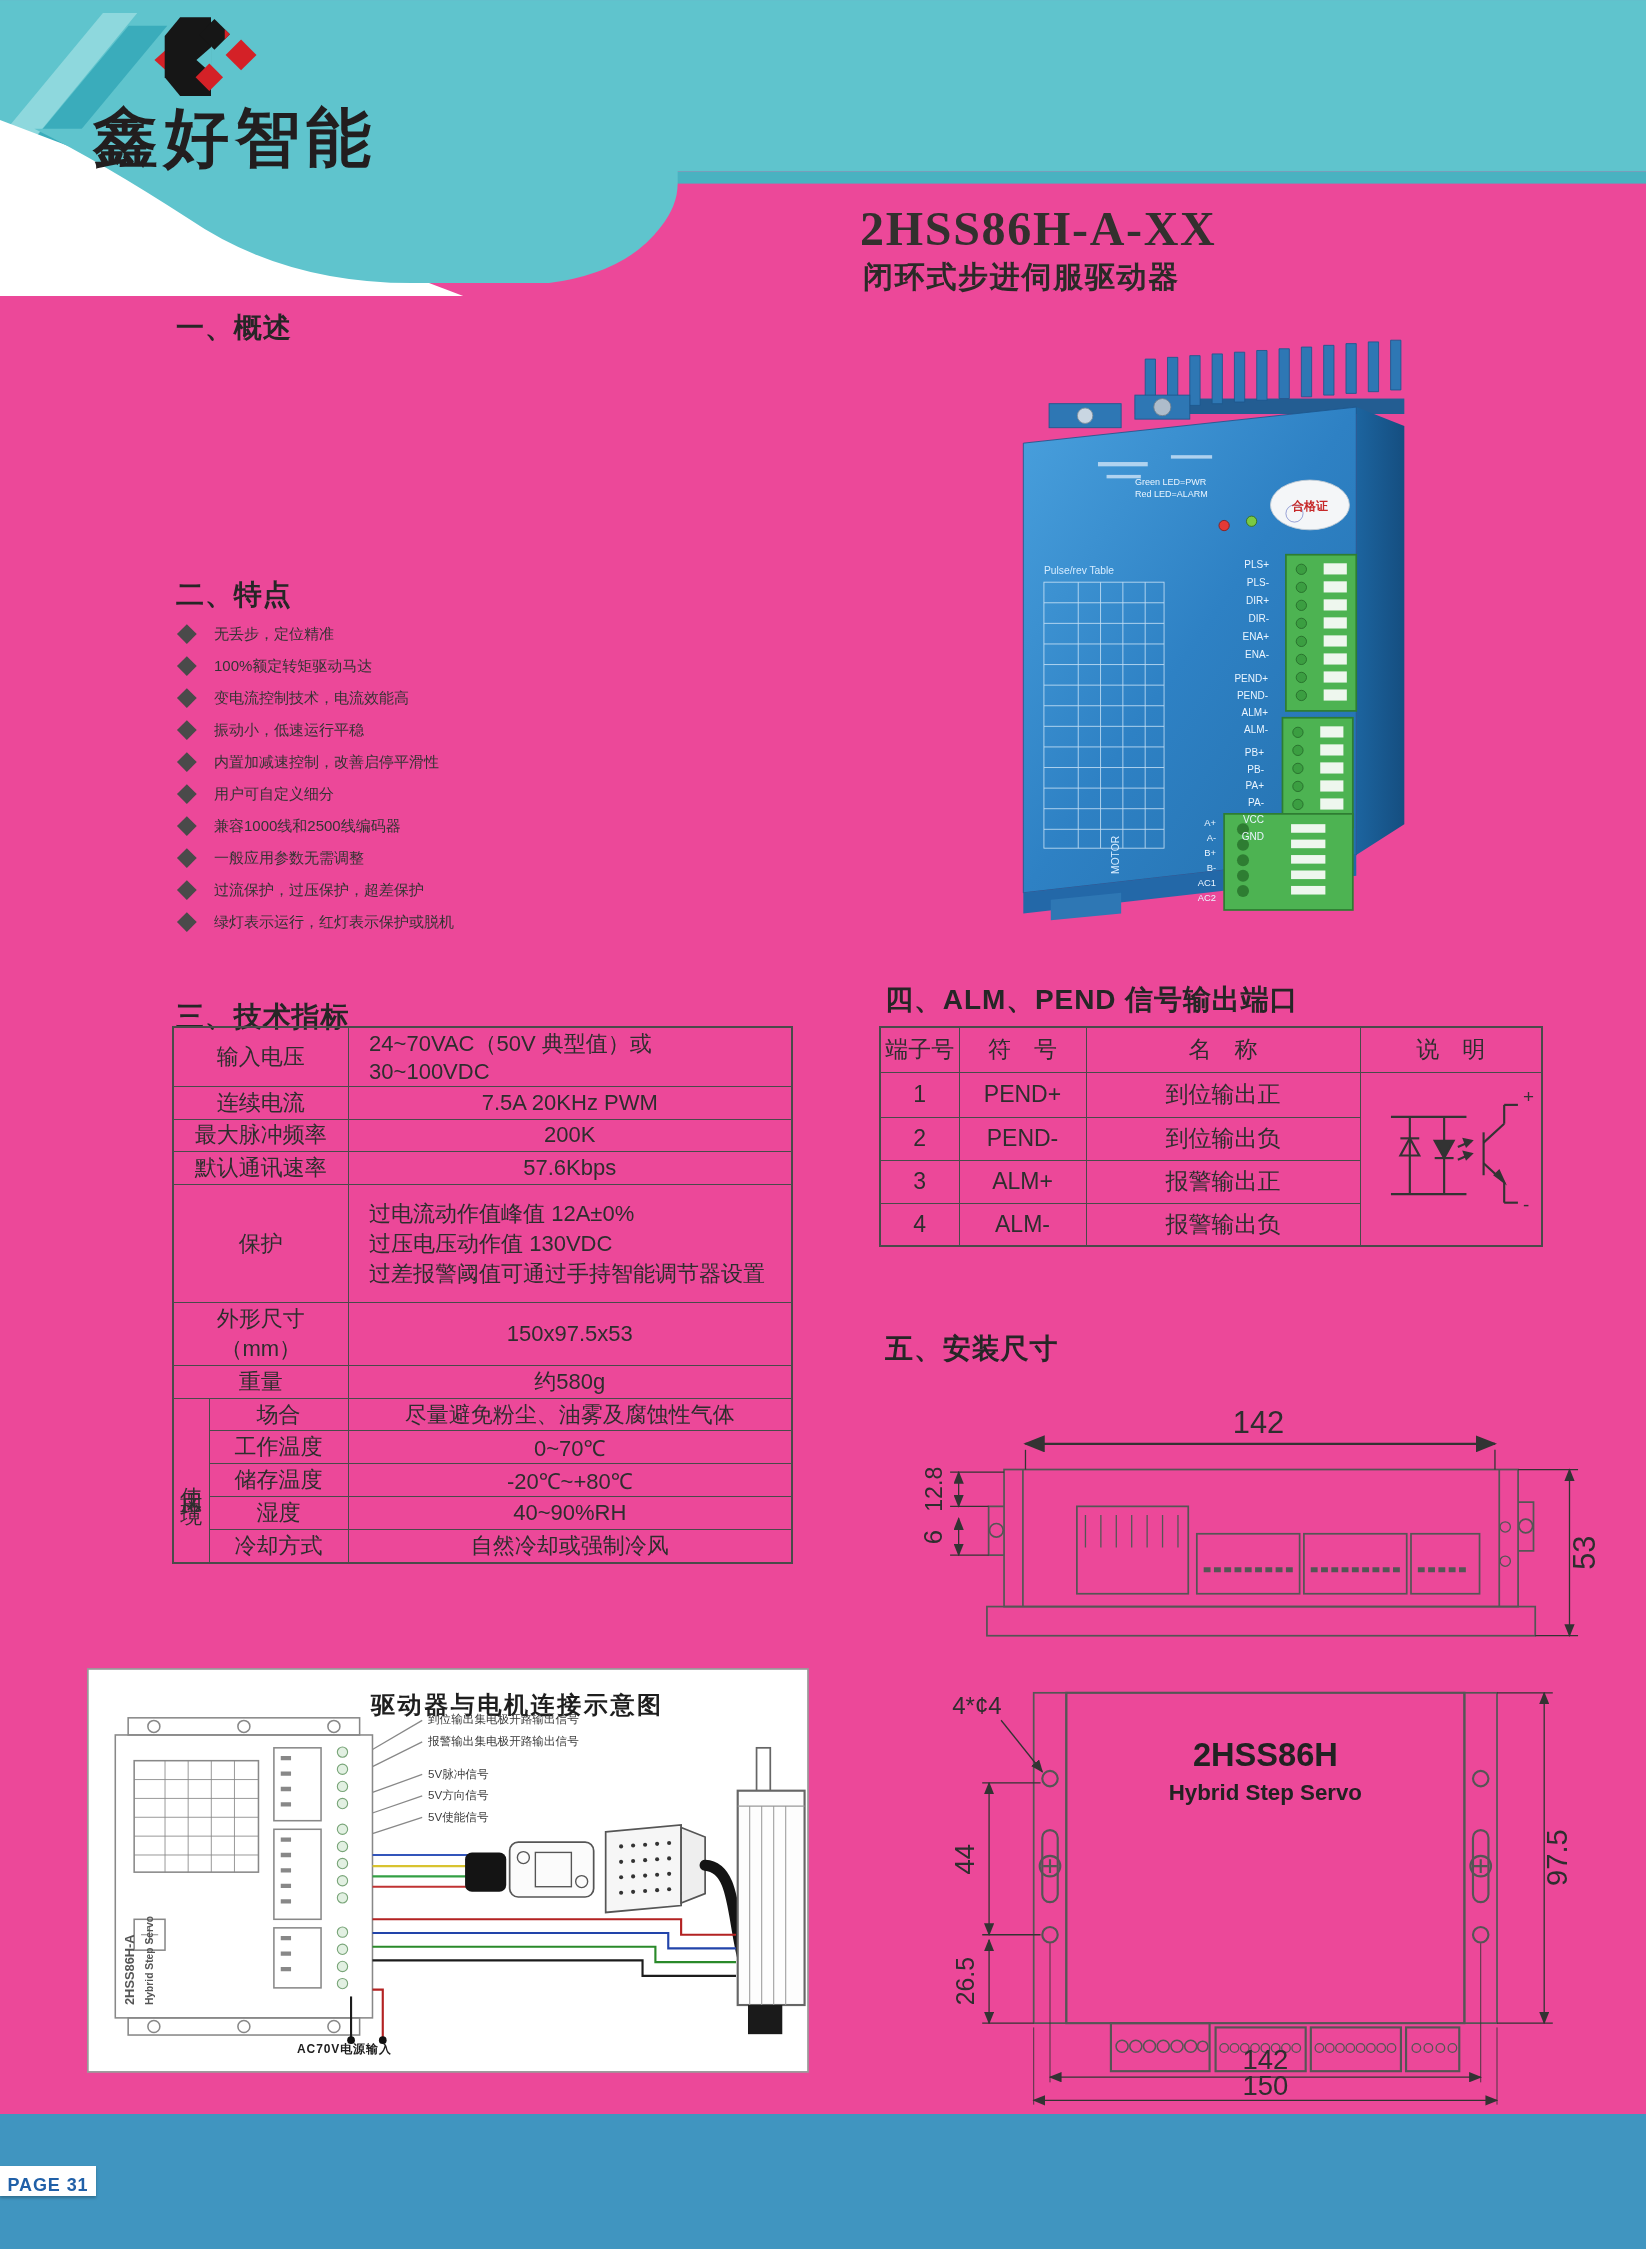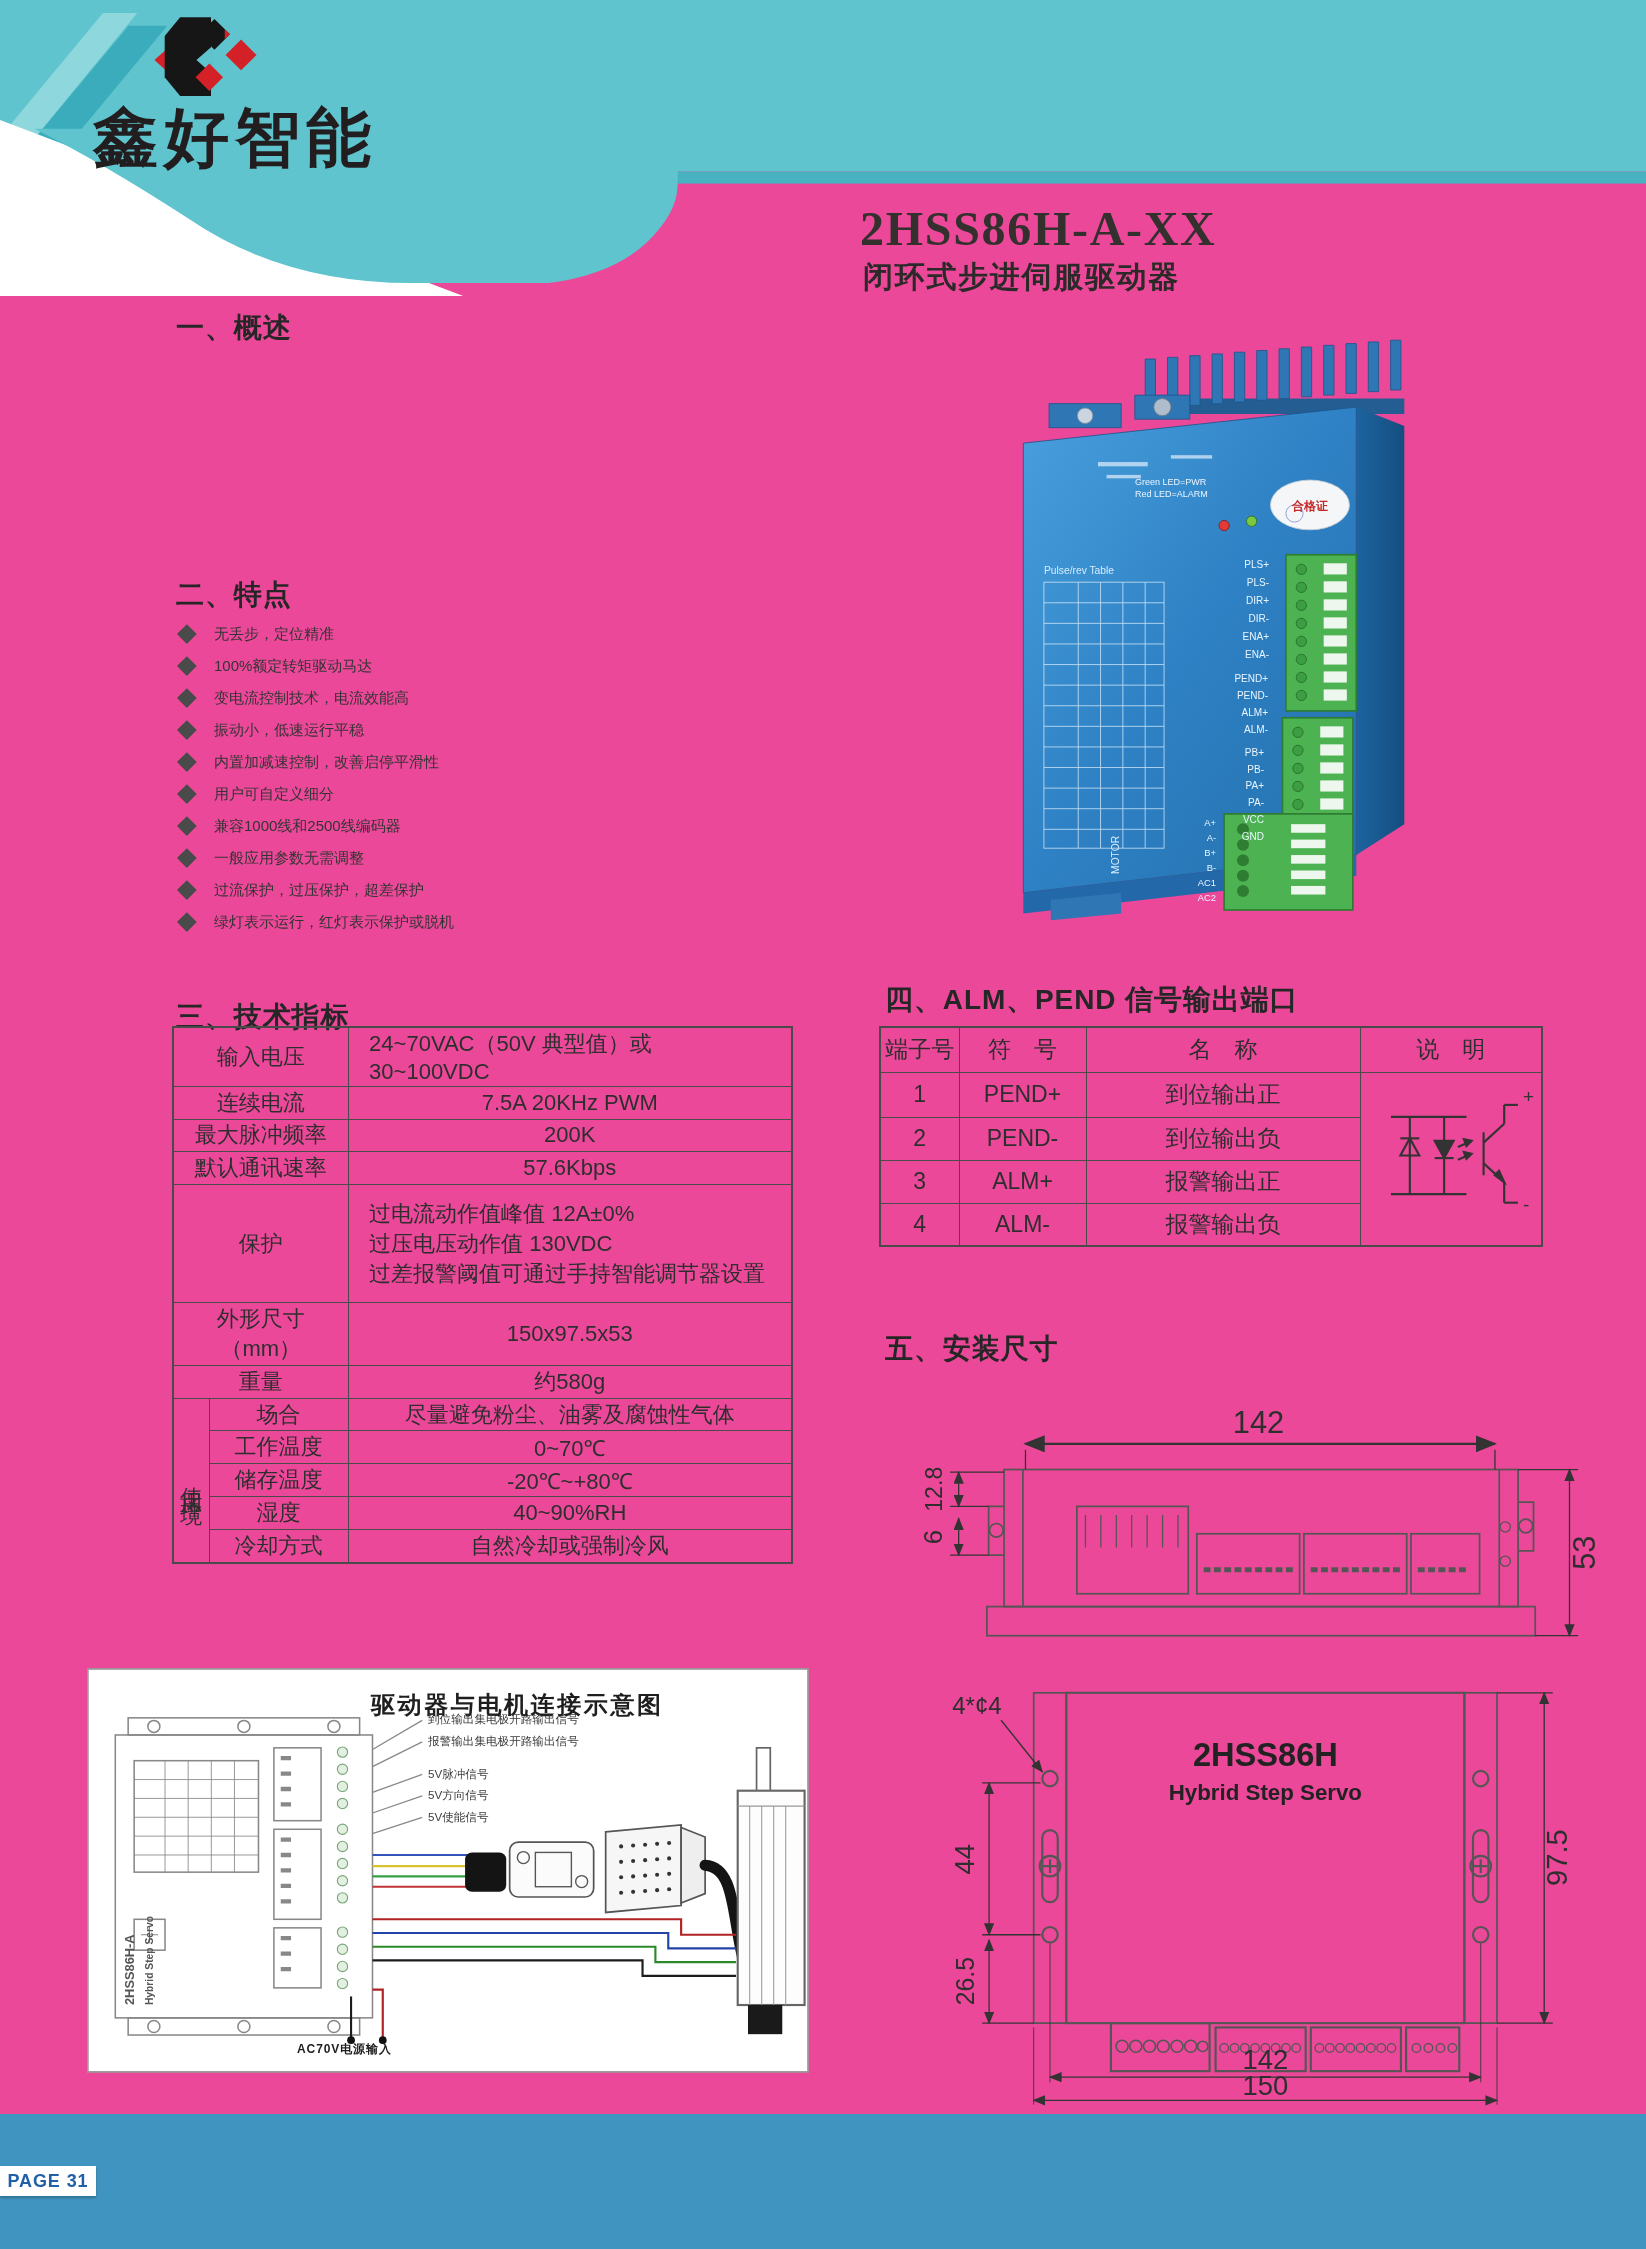--- a/index.html
+++ b/index.html
@@ -45,21 +45,21 @@
   .power-label{position:absolute;left:216px;top:379px;font-size:12px;font-weight:bold;color:#1e1e1e;letter-spacing:0.9px;}
 
   
   .topview{position:absolute;left:905px;top:1371px;}
   .frontview{position:absolute;left:905px;top:1667px;}
   .dim-text{font-family:"Liberation Sans",sans-serif;fill:#2e2e2e;}
 
   
   .footer{position:absolute;left:0;top:2114px;width:1647px;height:136px;background:#4095c0;}
   .page-box{position:absolute;left:0px;top:52px;width:96px;height:30px;background:#ffffff;
-            display:flex;align-items:center;justify-content:center;box-shadow:0 1.7px 2.6px rgba(0,0,0,.25);}
+            display:flex;align-items:flex-end;justify-content:center;box-shadow:0 1.7px 2.6px rgba(0,0,0,.25);}
   .page-box span{font-size:18px;font-weight:bold;color:#2060a8;letter-spacing:0.9px;}
 
   svg text{font-family:"Liberation Sans",sans-serif;}
 </style>
 </head>
 <body>
 
 <div class="page">
 
   <svg class="header-svg" width="1647" height="296" viewBox="0 0 1920 345">

